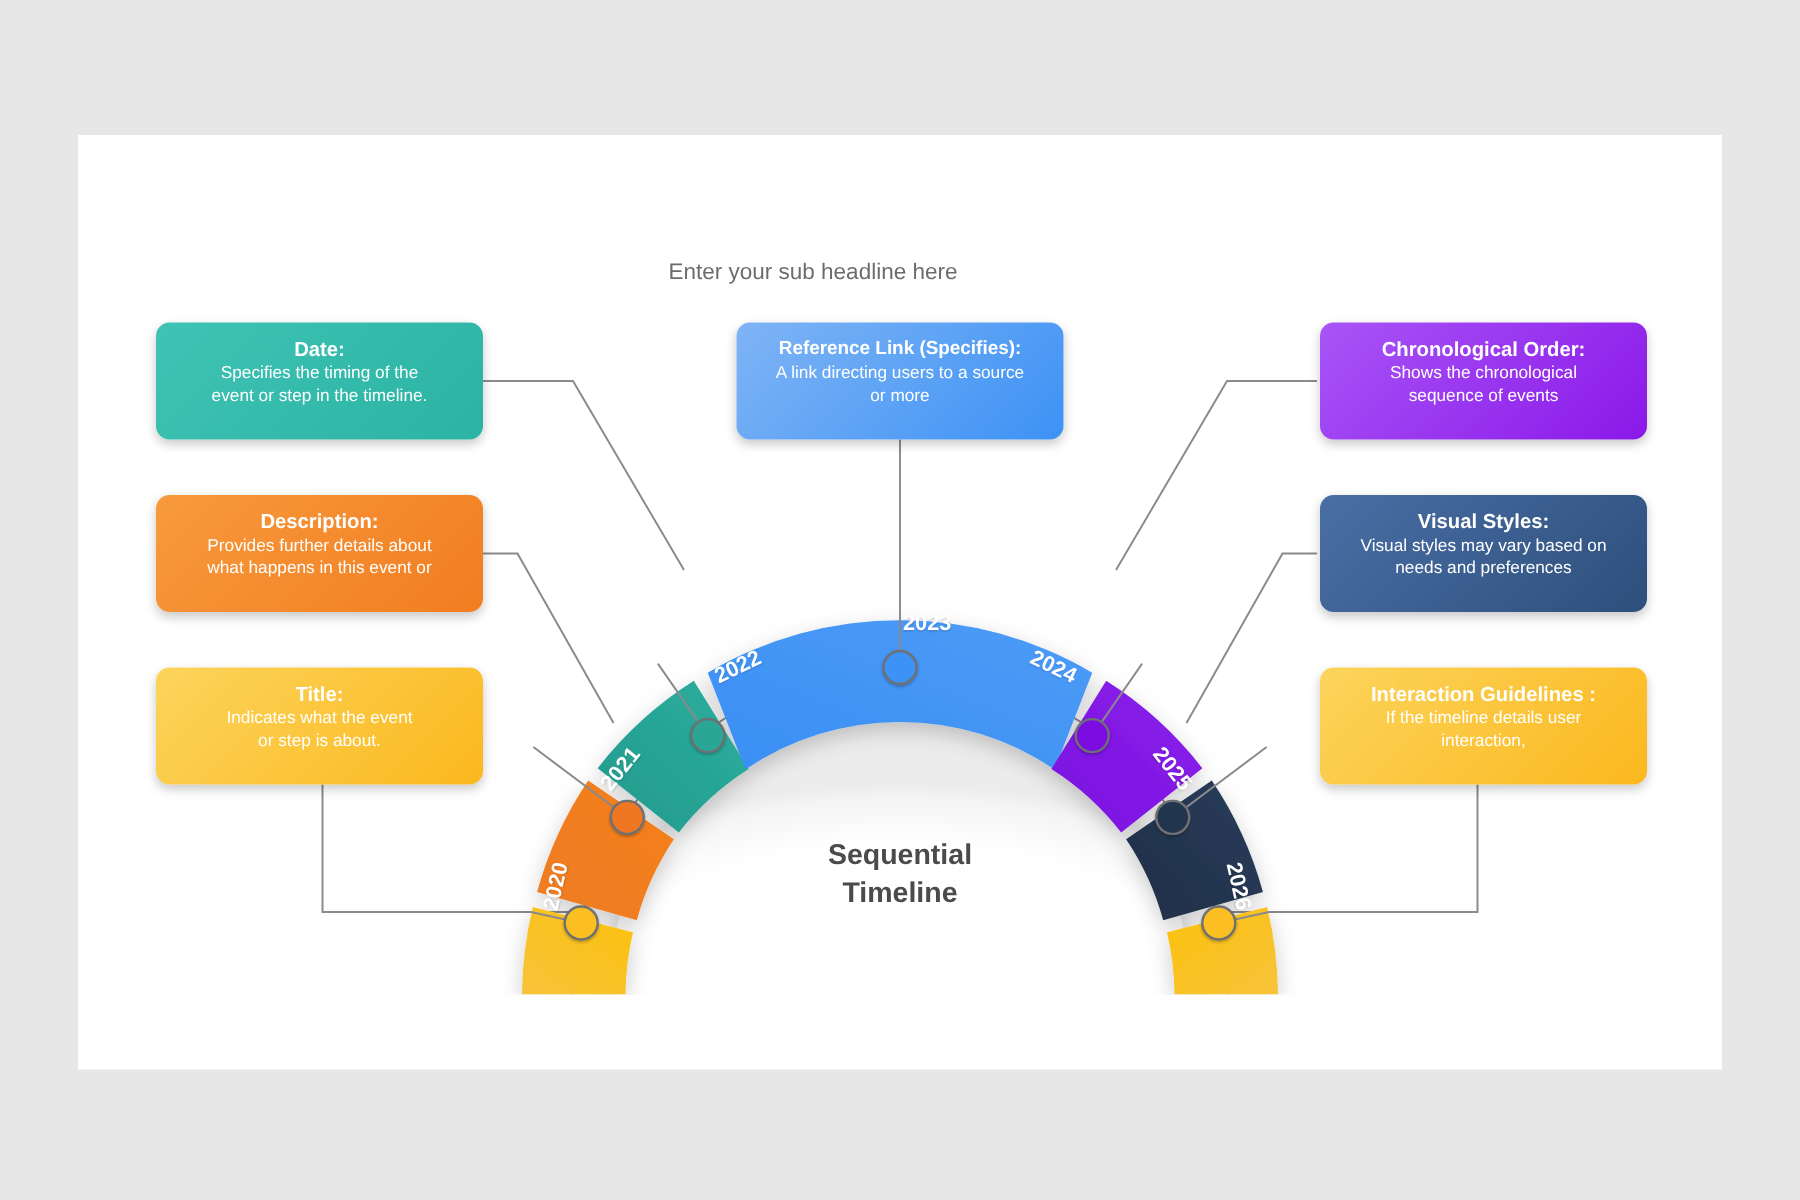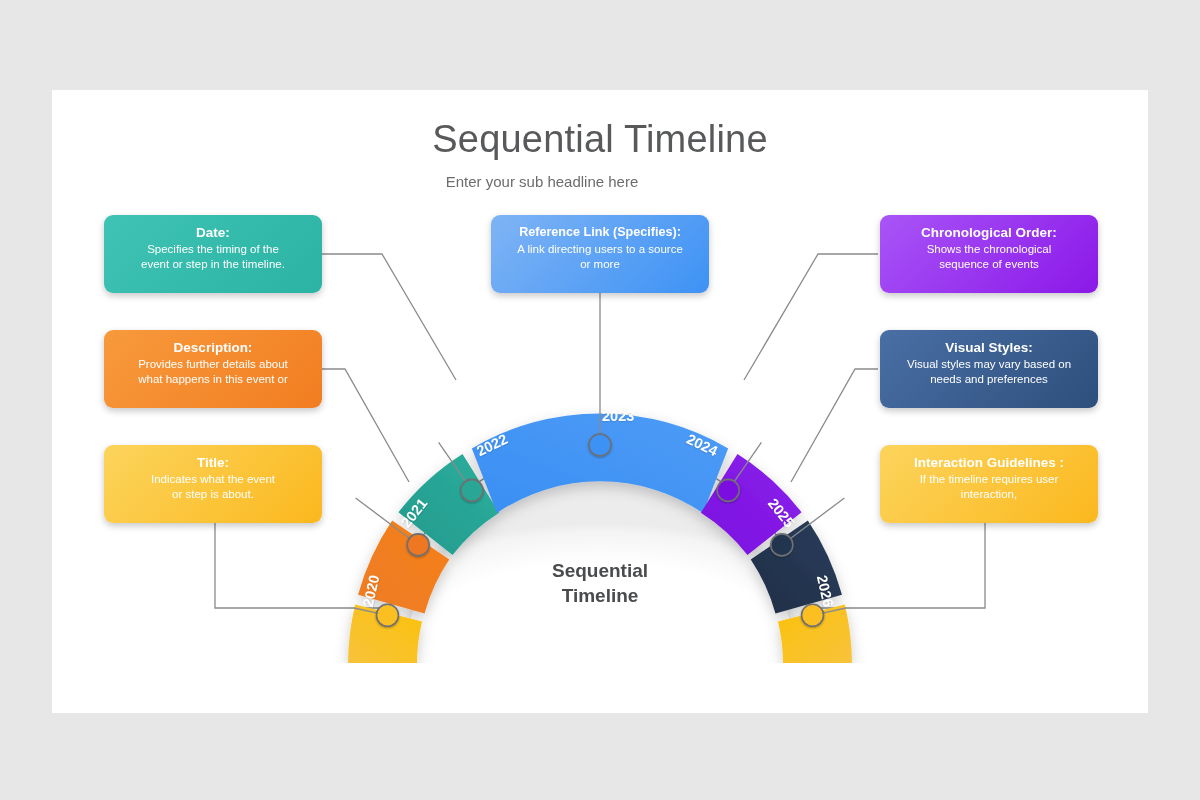--- a/index.html
+++ b/index.html
@@ -121,21 +121,20 @@
     transform-origin: 50% 50%;
     white-space: nowrap;
     text-shadow: 0 1px 1px rgba(0,0,0,0.12);
   }
 </style>
 </head>
 <body>
 
 <div id="slide">
 
-  <div id="title">Sequential Timeline</div>
   <div id="subtitle">Enter your sub headline here</div>
 
   <svg id="connectors" viewBox="0 0 1096 623">
     <g fill="none" stroke="#8a8a8c" stroke-width="1.3">
 
       <path d="M270,164 L330,164 L404,290"></path>
 
       <path d="M270,279 L293,279 L357,392"></path>
 
       <path d="M163,433 L163,518 L333,518"></path>
@@ -285,17 +284,17 @@
   </div>
 
   <div class="card" id="card-visual" style="background: linear-gradient(135deg, rgb(74, 111, 165) 0%, rgb(45, 79, 124) 100%);">
     <div class="hd">Visual Styles:</div>
     <div class="bd">Visual styles may vary based on</div>
     <div class="bd">needs and preferences</div>
   </div>
 
   <div class="card" id="card-inter" style="background: linear-gradient(135deg, rgb(252, 212, 92) 0%, rgb(251, 184, 30) 100%);">
     <div class="hd">Interaction Guidelines :</div>
-    <div class="bd">If the timeline requires user</div>
+    <div class="bd">If the timeline details user</div>
     <div class="bd">interaction,</div>
   </div>
 
 </div>
 
 </body></html>

